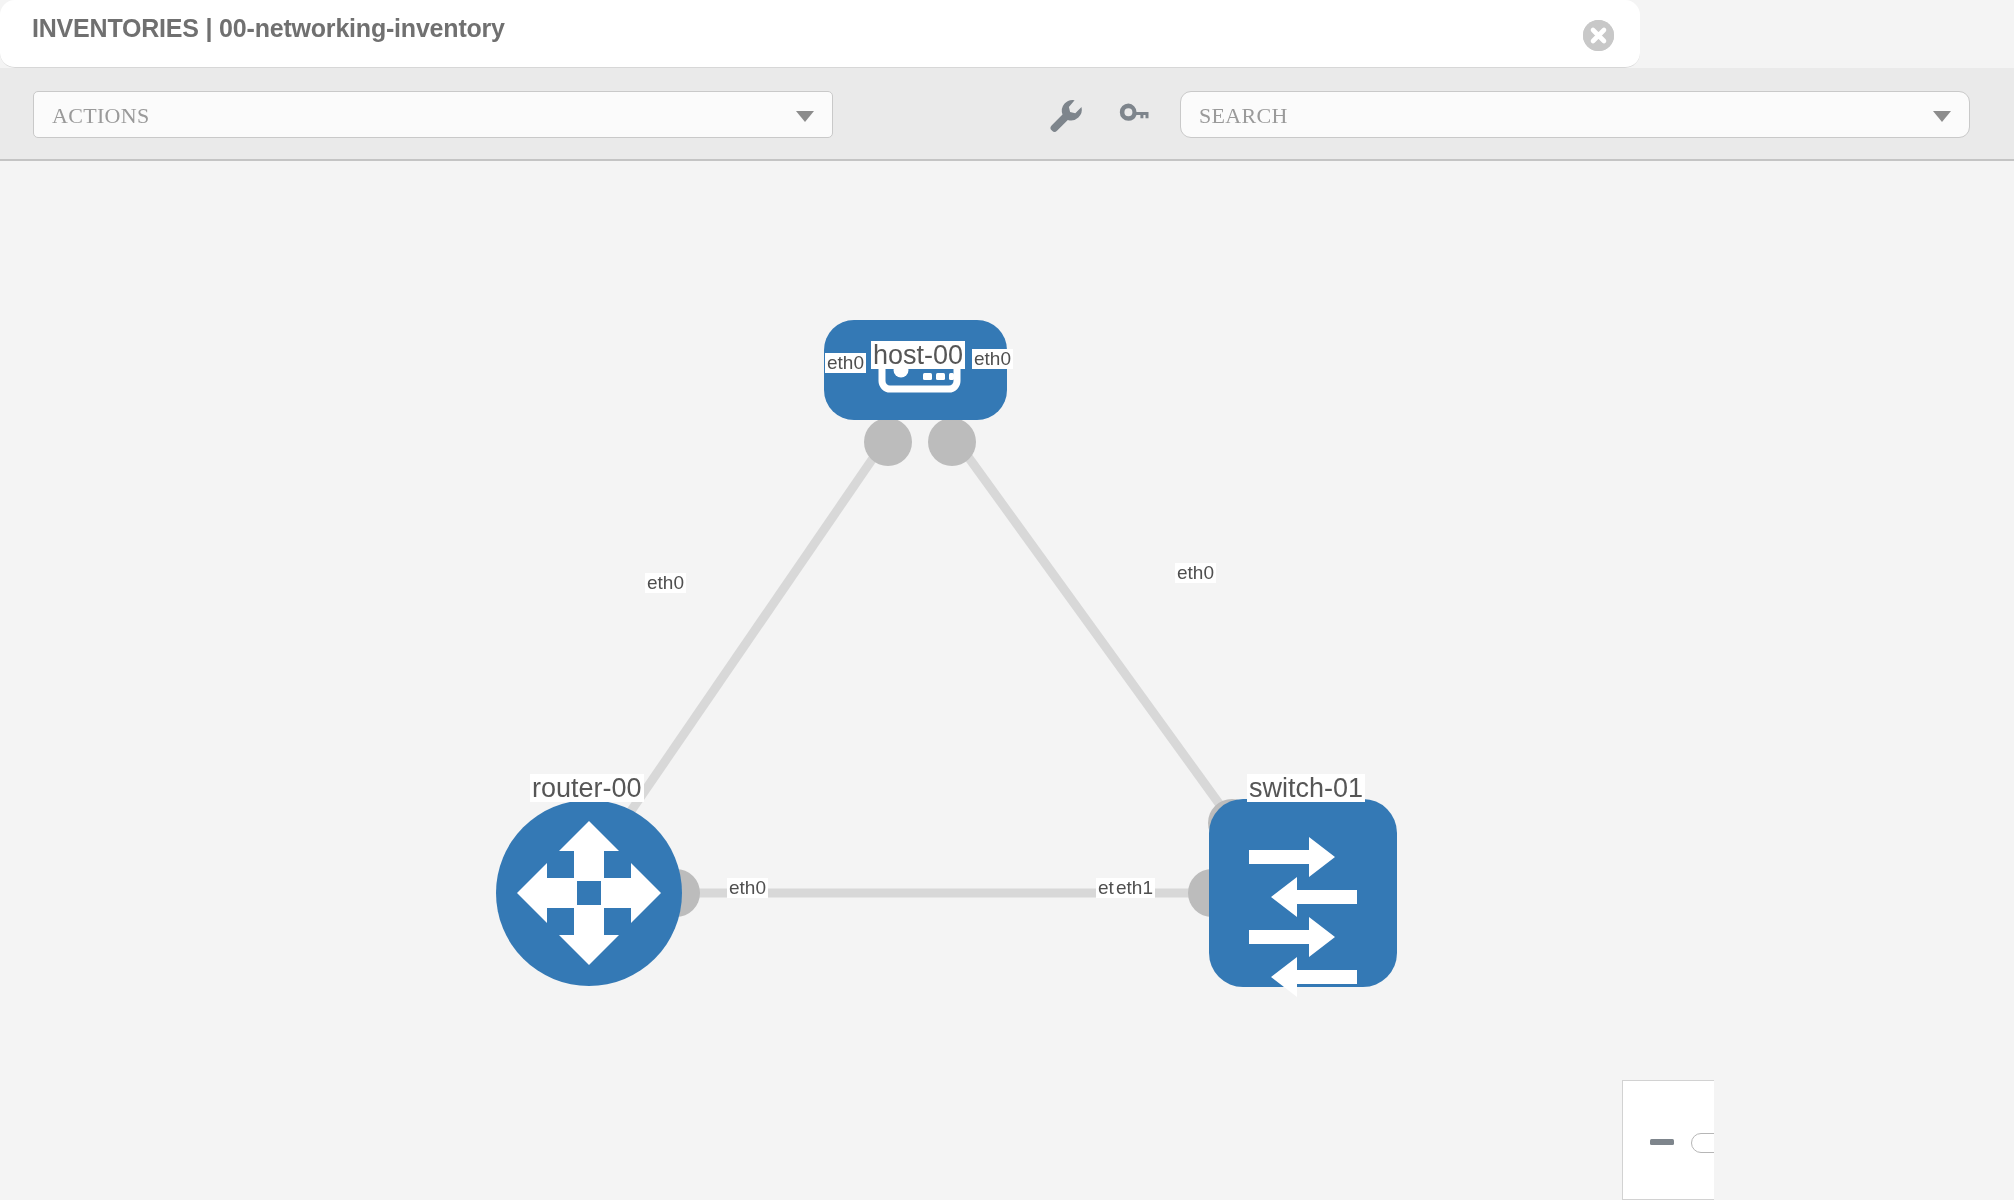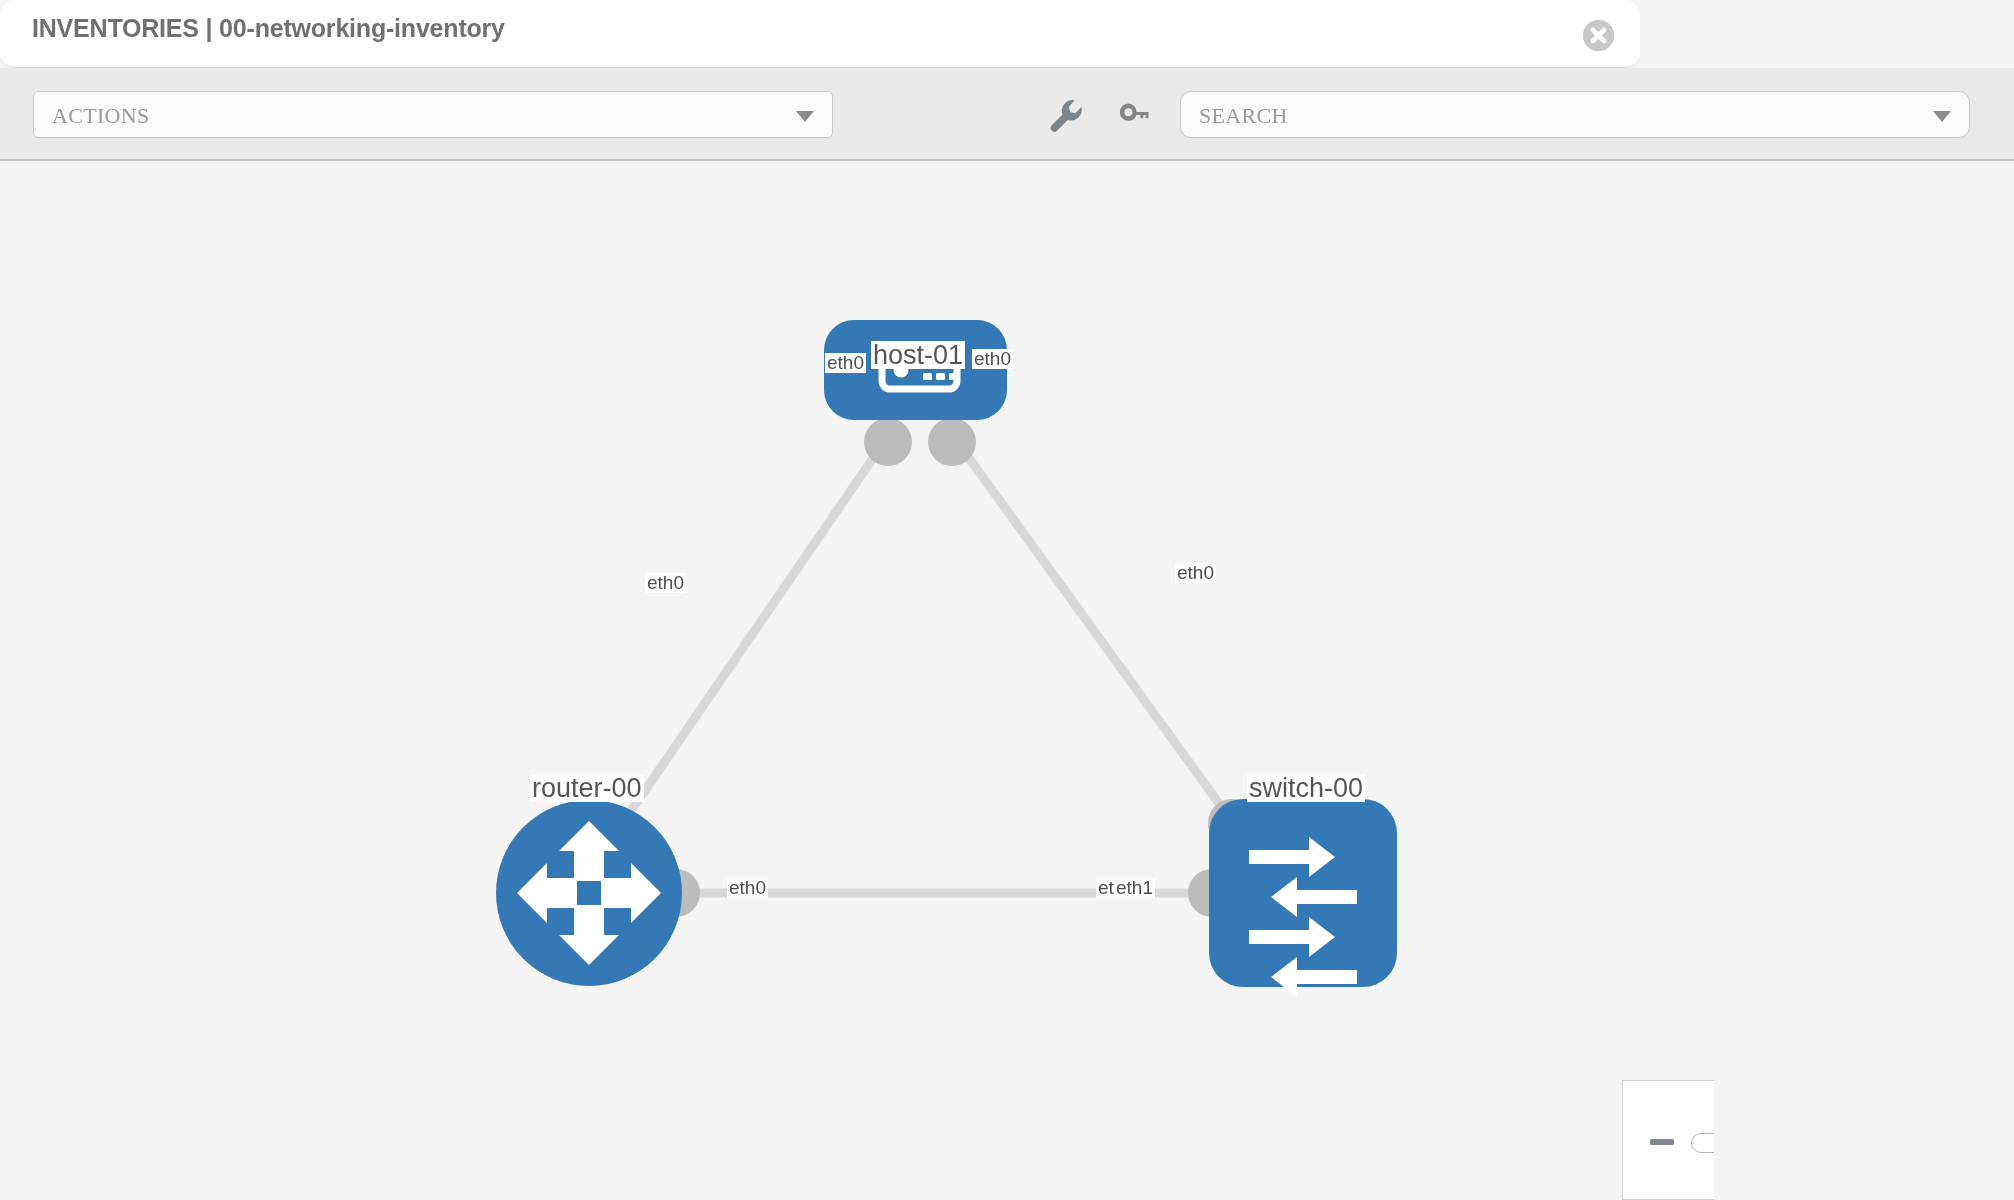--- a/index.html
+++ b/index.html
@@ -323,25 +323,25 @@
     <span class="iface-label" style="left:645px; top:412px;">eth0</span>
 
     <span class="iface-label" style="left:1175px; top:402px;">eth0</span>
 
     <span class="iface-label" style="left:727px; top:717px;">eth0</span>
 
     <span class="iface-label" style="left:1096px; top:717px;">eth0</span>
 
     <span class="iface-label" style="left:1114px; top:717px;text-align:right;">eth1</span>
 
-    <span class="node-label" style="left:871px; top:180px;">host-01</span>
+    <span class="node-label" style="left:871px; top:180px;">host-00</span>
 
     <span class="node-label" style="left:530px; top:613px;">router-00</span>
 
-    <span class="node-label" style="left:1247px; top:613px;">switch-00</span>
+    <span class="node-label" style="left:1247px; top:613px;">switch-01</span>
 
     <div class="zoom-widget" style="left:1622px; top:919px;">
       <div class="zoom-pct">130%</div>
 
       <div class="zoom-minus">
         <svg width="26" height="26" viewBox="0 0 26 26">
           <rect x="1" y="10" width="24" height="6" rx="1.5" fill="#7e858c"></rect>
         </svg>
       </div>
 

